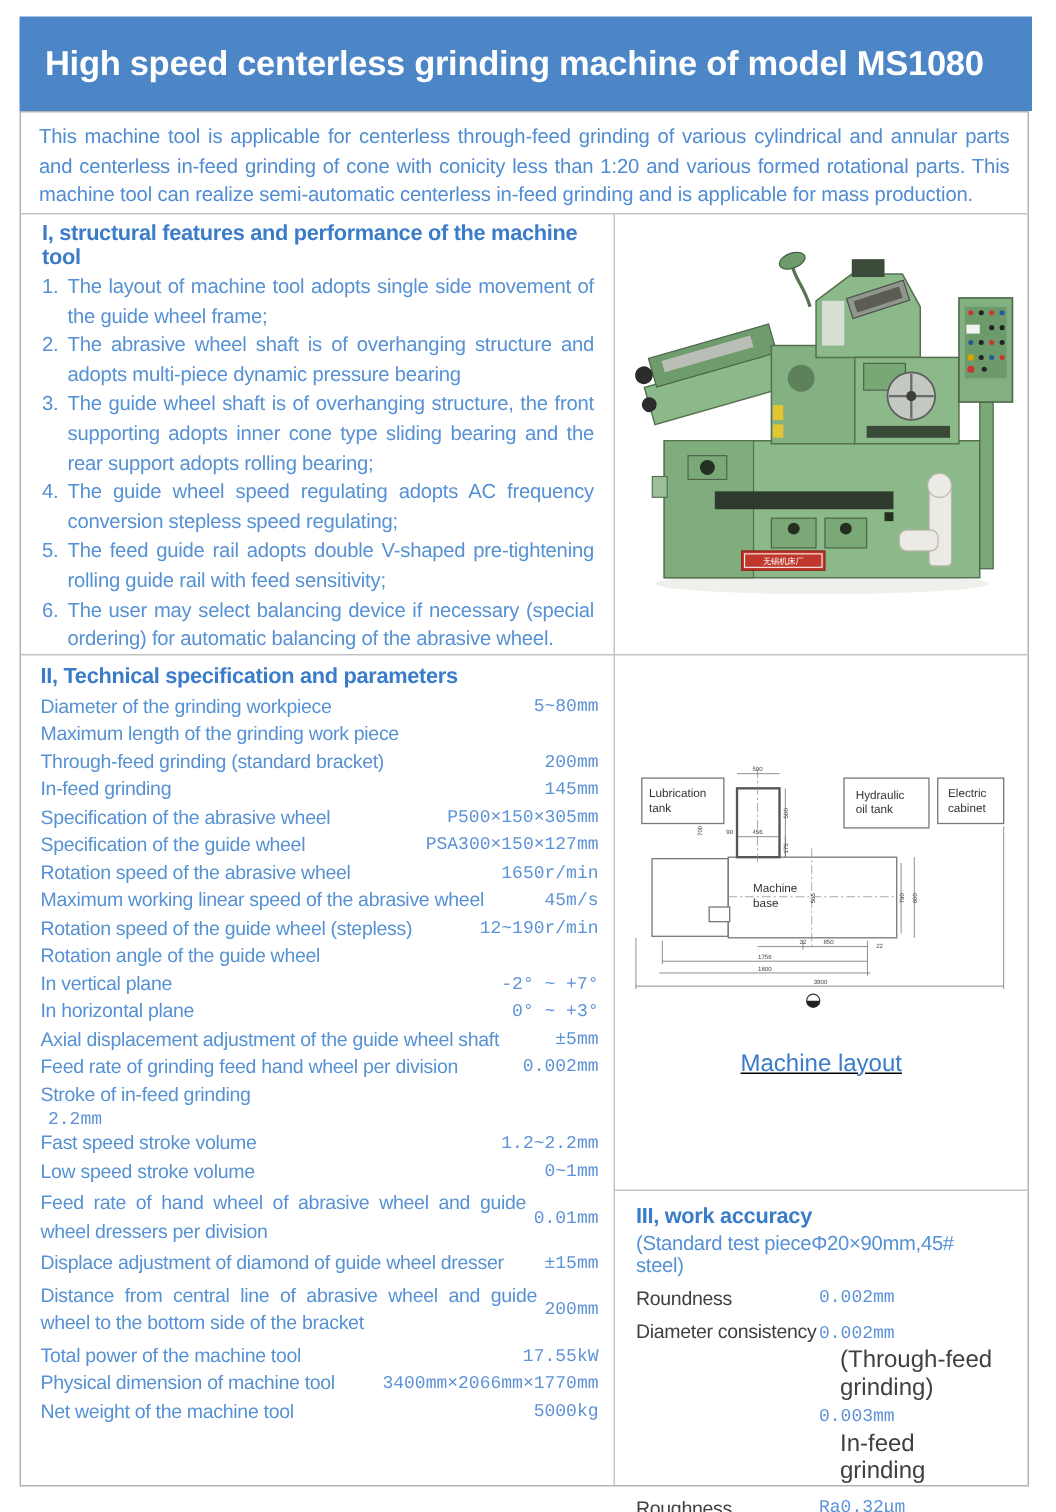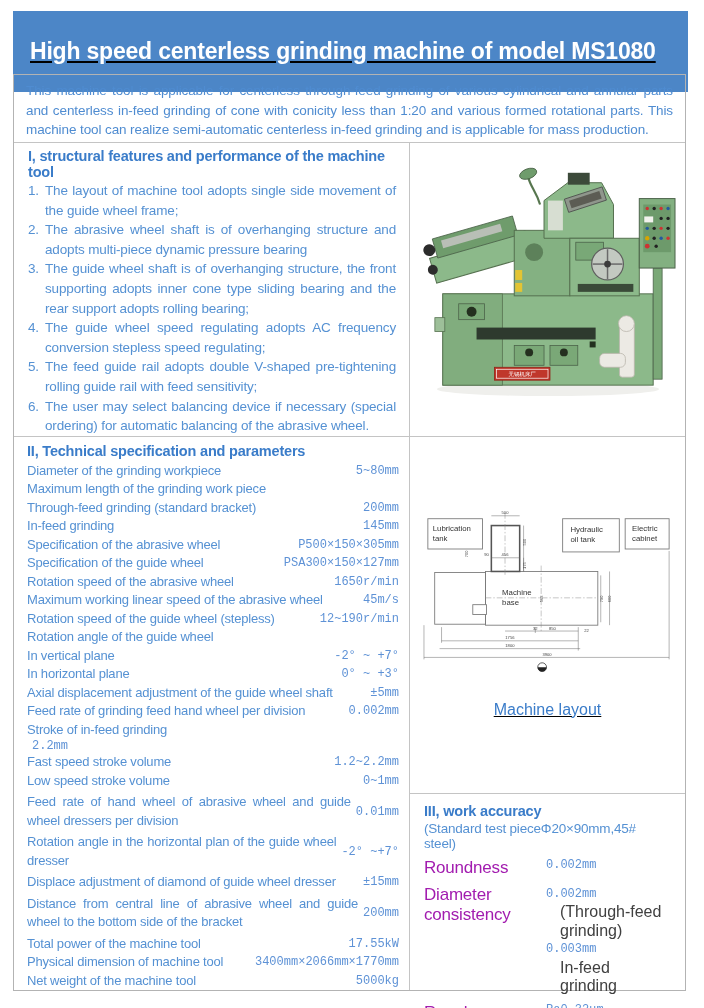--- a/index.html
+++ b/index.html
@@ -1,19 +1,19 @@
 <!DOCTYPE html>
 <html><head>
 <meta charset="utf-8">
 <style>
   html,body{margin:0;padding:0;background:#fff;}
   .page{position:relative;width:704px;height:1008px;background:#fff;overflow:hidden;
         font-family:"Liberation Sans",sans-serif;}
-  .banner{position:absolute;left:13px;top:11px;width:675px;height:81px;background:#4c86c7;
-          display:flex;align-items:center;text-decoration:underline;}
+  .banner{position:absolute;left:13px;top:11px;width:675px;height:63px;background:#4c86c7;
+          display:flex;align-items:center;}
   .banner h1{margin:0 0 0 17px;color:#fff;font-size:23px;font-weight:bold;letter-spacing:-0.2px;}
   .content{position:absolute;left:13px;top:74px;width:673px;height:917px;
            border:1.5px solid #b3b3b3;display:flex;flex-direction:column;box-sizing:border-box;}
   .intro{flex:0 0 68px;border-bottom:1px solid #c4c4c4;box-sizing:border-box;
          padding:6px 12px 0 12px;color:#4f8cd1;font-size:13.5px;line-height:19.5px;
          text-align:justify;letter-spacing:-0.1px;}
   .row1{flex:0 0 288px;display:flex;box-sizing:border-box;border-bottom:1px solid #c4c4c4;}
   .row2{flex:1;display:flex;box-sizing:border-box;min-height:0;}
   .leftcol{flex:0 0 396px;border-right:1px solid #c4c4c4;box-sizing:border-box;overflow:hidden;}
   .rightcol{flex:1;display:flex;flex-direction:column;min-height:0;}
@@ -37,21 +37,21 @@
   .spec-row.ml{margin:3px 0;}
   
   .layout-panel{flex:0 0 357px;border-bottom:1px solid #c4c4c4;box-sizing:border-box;
                 display:flex;flex-direction:column;align-items:center;text-decoration:underline;}
   .layout-panel svg{margin-top:70px;}
   .layout-caption{margin-top:26px;color:#3a7cc9;font-size:16px;}
   
   .sec3{flex:1;padding:9px 14px 0 14px;}
   .sec3 .subtitle{color:#5591d3;font-size:13.5px;margin-top:2px;letter-spacing:-0.2px;}
   .acc-row{display:flex;margin-top:7px;}
-  .acc-label{flex:0 0 122px;color:#a21caf;font-size:17px;letter-spacing:-0.2px;}
+  .acc-label{flex:0 0 122px;color:#404040;font-size:13px;letter-spacing:-0.2px;}
   .acc-val{color:#5e92d6;font-size:12px;font-family:"Liberation Mono","DejaVu Sans Mono",monospace;}
   .acc-note{color:#404040;font-size:16px;margin-left:14px;}
   .acc-block div{line-height:18.5px;}
   
   .dgm-label{font-family:"Liberation Sans",sans-serif;font-size:8px;fill:#333;}
   .dgm-dim{font-family:"Liberation Sans",sans-serif;font-size:4.2px;fill:#444;}
   .np{font-family:"DejaVu Sans",sans-serif;font-size:5.5px;fill:#fff;}
 </style>
 </head>
 <body>
@@ -286,24 +286,20 @@
             <div class="spec-row">
               <span class="spec-label">Low speed stroke volume</span>
               <span class="spec-value">0~1mm</span>
             </div>
 
             <div class="spec-row ml">
               <span class="spec-label">Feed rate of hand wheel of abrasive wheel and guide wheel dressers per division</span>
               <span class="spec-value">0.01mm</span>
             </div>
 
-            <div class="spec-row ml">
-              <span class="spec-label">Rotation angle in the horizontal plan of the guide wheel dresser</span>
-              <span class="spec-value">-2° ~+7°</span>
-            </div>
 
             <div class="spec-row">
               <span class="spec-label">Displace adjustment of diamond of guide wheel dresser</span>
               <span class="spec-value">±15mm</span>
             </div>
 
             <div class="spec-row ml">
               <span class="spec-label">Distance from central line of abrasive wheel and guide wheel to the bottom side of the bracket</span>
               <span class="spec-value">200mm</span>
             </div>

